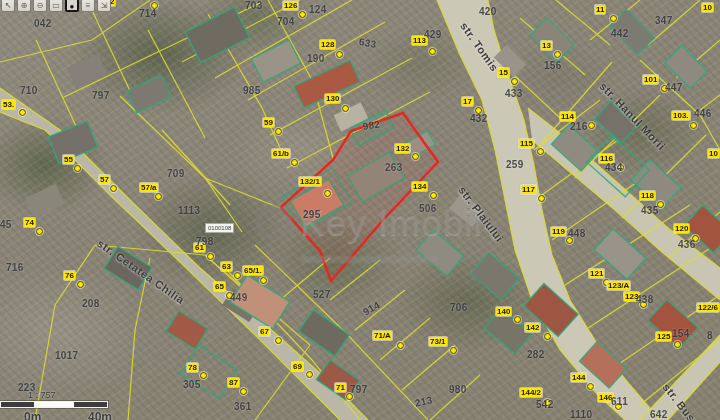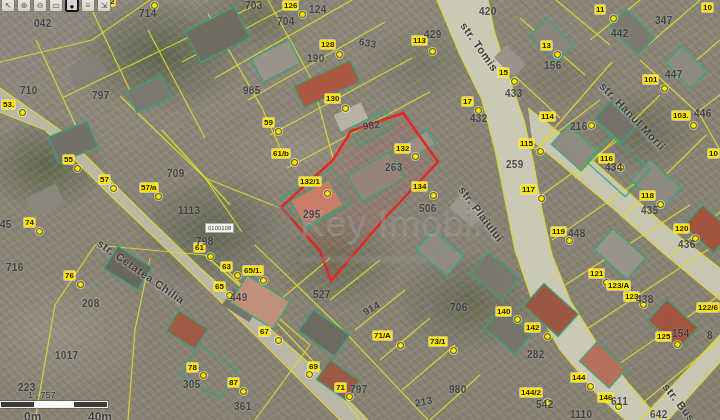--- a/index.html
+++ b/index.html
@@ -229,21 +229,21 @@
       <div class="chip" style="left: 595px; top: 5px;">11</div>
       <div class="dot" style="left: 610px; top: 15px;"></div>
       <div class="chip" style="left: 541px; top: 41px;">13</div>
       <div class="dot" style="left: 554px; top: 51px;"></div>
       <div class="chip" style="left: 498px; top: 68px;">15</div>
       <div class="dot" style="left: 511px; top: 78px;"></div>
       <div class="chip" style="left: 643px; top: 75px;">101</div>
       <div class="dot" style="left: 661px; top: 85px;"></div>
       <div class="chip" style="left: 672px; top: 111px;">103.</div>
       <div class="dot" style="left: 690px; top: 122px;"></div>
-      <div class="chip" style="left: 540px; top: 112px;">114</div>
+      <div class="chip" style="left: 560px; top: 112px;">114</div>
       <div class="dot" style="left: 588px; top: 122px;"></div>
       <div class="chip" style="left: 519px; top: 139px;">115</div>
       <div class="dot" style="left: 537px; top: 148px;"></div>
       <div class="chip" style="left: 599px; top: 154px;">116</div>
       <div class="dot" style="left: 617px; top: 164px;"></div>
       <div class="chip" style="left: 521px; top: 185px;">117</div>
       <div class="dot" style="left: 538px; top: 195px;"></div>
       <div class="chip" style="left: 640px; top: 191px;">118</div>
       <div class="dot" style="left: 657px; top: 201px;"></div>
       <div class="chip" style="left: 551px; top: 227px;">119</div>
@@ -264,21 +264,21 @@
       <div class="chip" style="left: 525px; top: 323px;">142</div>
       <div class="dot" style="left: 544px; top: 333px;"></div>
       <div class="chip" style="left: 571px; top: 373px;">144</div>
       <div class="dot" style="left: 587px; top: 383px;"></div>
       <div class="chip" style="left: 520px; top: 388px;">144/2</div>
       <div class="dot" style="left: 544px; top: 399px;"></div>
       <div class="chip" style="left: 598px; top: 393px;">146</div>
       <div class="dot" style="left: 615px; top: 403px;"></div>
       <div class="chip" style="left: 259px; top: 327px;">67</div>
       <div class="dot" style="left: 275px; top: 337px;"></div>
-      <div class="chip" style="left: 308px; top: 362px;">69</div>
+      <div class="chip" style="left: 292px; top: 362px;">69</div>
       <div class="dot" style="left: 306px; top: 371px;"></div>
       <div class="chip" style="left: 335px; top: 383px;">71</div>
       <div class="dot" style="left: 346px; top: 393px;"></div>
       <div class="chip" style="left: 373px; top: 331px;">71/A</div>
       <div class="dot" style="left: 397px; top: 342px;"></div>
       <div class="chip" style="left: 429px; top: 337px;">73/1</div>
       <div class="dot" style="left: 450px; top: 347px;"></div>
       <div class="chip" style="left: 702px; top: 3px;">10</div>
       <div class="chip" style="left: 708px; top: 149px;">10</div>
       <div class="pnum" style="left: 34px; top: 18px;">042</div>
@@ -303,21 +303,21 @@
       <div class="pnum" style="left: 527px; top: 349px;">282</div>
       <div class="pnum" style="left: 672px; top: 328px;">154</div>
       <div class="pnum" style="left: 707px; top: 330px;">8</div>
       <div class="pnum" style="left: 636px; top: 294px;">438</div>
       <div class="pnum" style="left: 678px; top: 239px; text-align: center;">436</div>
       <div class="pnum" style="left: 641px; top: 205px;">435</div>
       <div class="pnum" style="left: 605px; top: 162px;">434</div>
       <div class="pnum" style="left: 568px; top: 228px;">448</div>
       <div class="pnum" style="left: 611px; top: 28px;">442</div>
       <div class="pnum" style="left: 655px; top: 15px;">347</div>
-      <div class="pnum" style="left: 665px; top: 69px;">447</div>
+      <div class="pnum" style="left: 665px; top: 82px;">447</div>
       <div class="pnum" style="left: 694px; top: 108px;">446</div>
       <div class="pnum" style="left: 505px; top: 88px;">433</div>
       <div class="pnum" style="left: 544px; top: 60px;">156</div>
       <div class="pnum" style="left: 570px; top: 121px;">216</div>
       <div class="pnum" style="left: 506px; top: 159px;">259</div>
       <div class="pnum" style="left: 470px; top: 113px;">432</div>
       <div class="pnum" style="left: 479px; top: 6px;">420</div>
       <div class="pnum" style="left: 424px; top: 29px;">429</div>
       <div class="pnum" style="left: 362px; top: 121px; transform: rotate(-8deg);">982</div>
       <div class="pnum" style="left: 360px; top: 36px; transform: rotate(10deg);">633</div>

